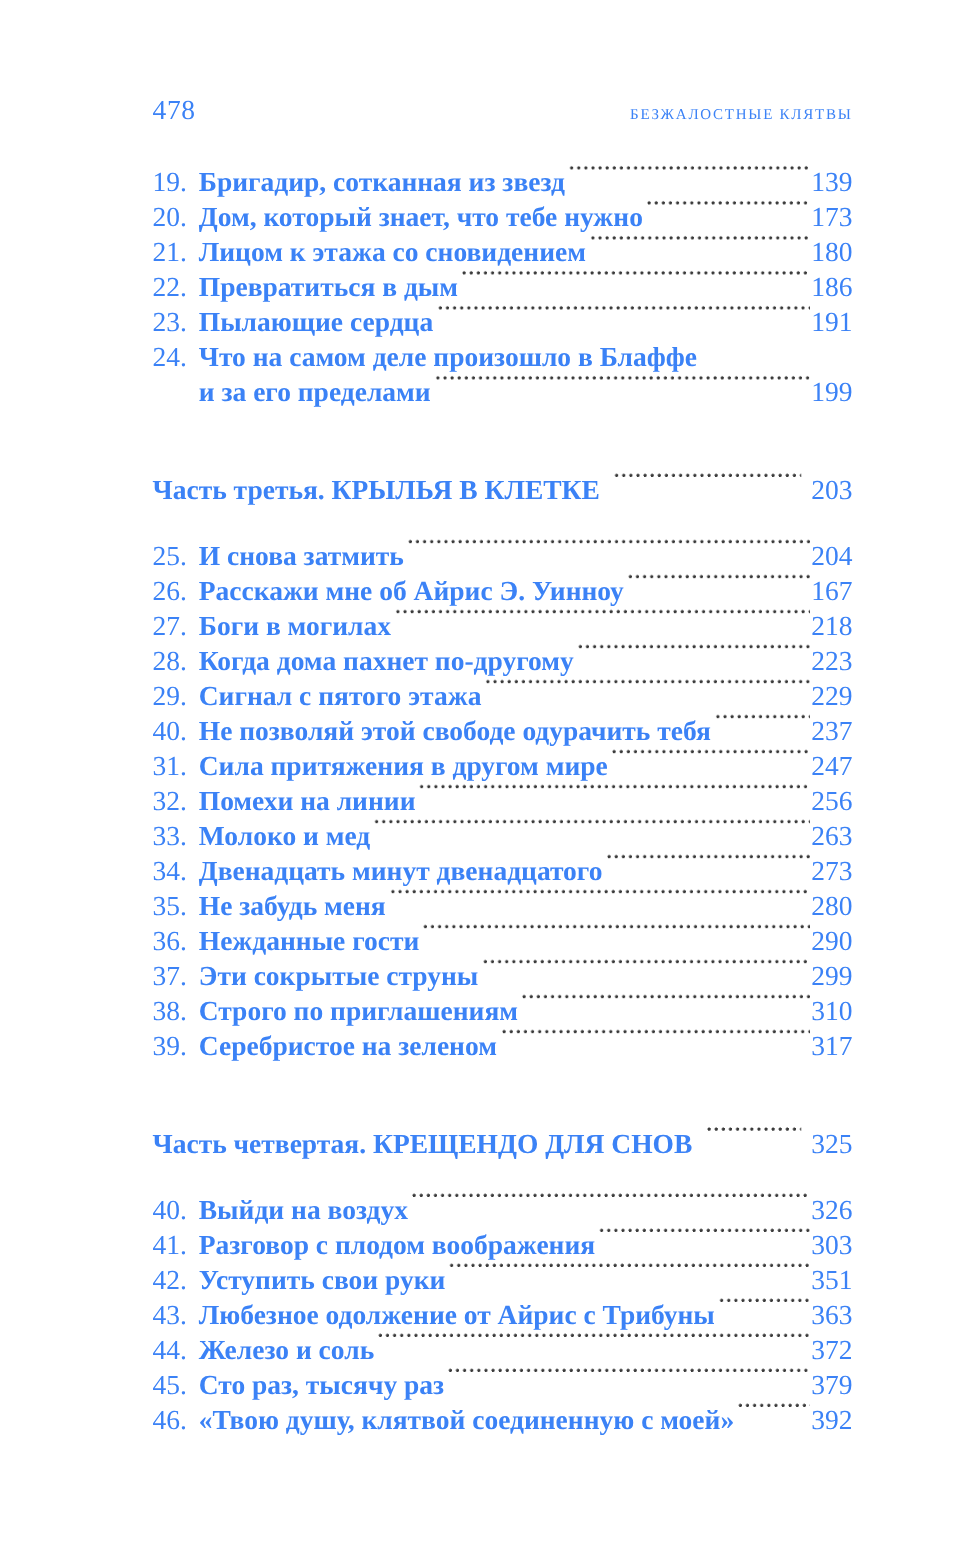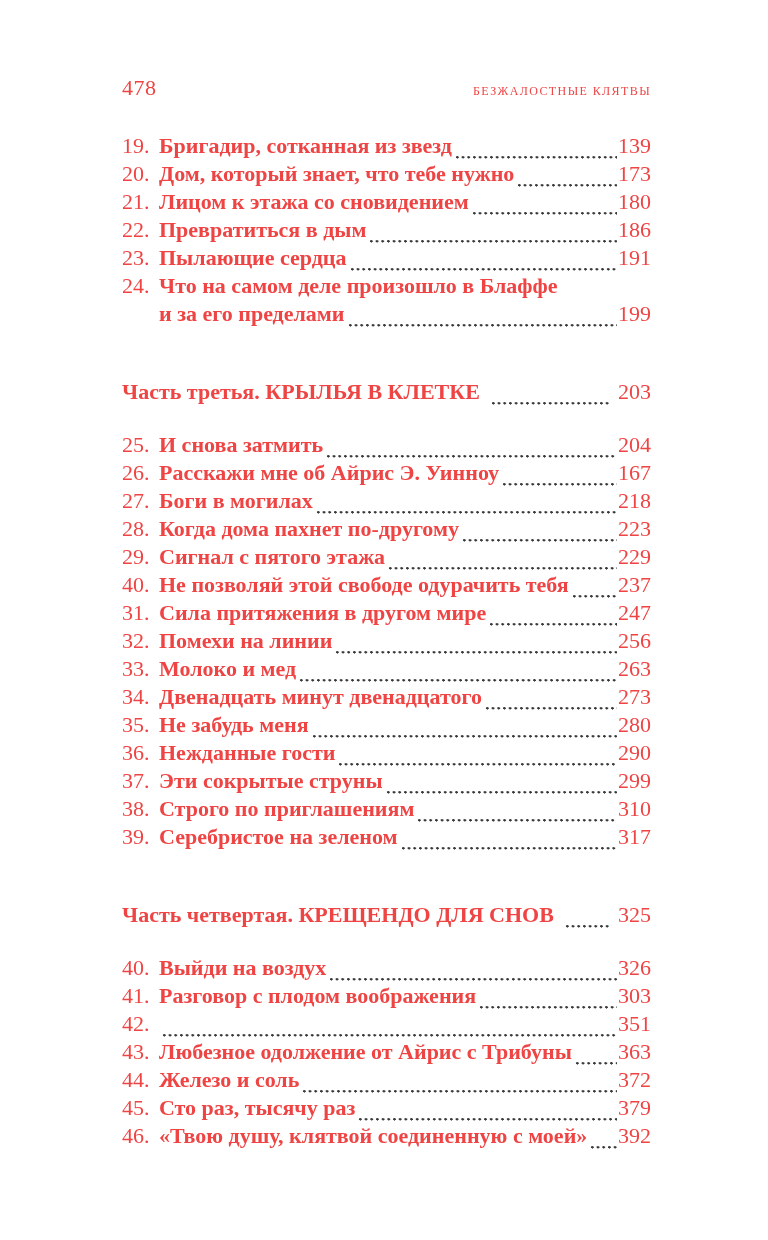--- a/index.html
+++ b/index.html
@@ -7,23 +7,23 @@
     padding: 0;
     background: #ffffff;
   }
   .page {
     position: relative;
     width: 768px;
     height: 1240px;
     margin: 0 auto;
     background: #ffffff;
     box-sizing: border-box;
-    padding: 78px 117px 0 122px;
+    padding: 78px 86px 0 122px;
     font-family: "Liberation Serif", "DejaVu Serif", serif;
-    color: #ef4444;
+    color: #3b82f6;
     overflow: hidden;
   }
   .page-header {
     display: flex;
     justify-content: space-between;
     align-items: baseline;
     line-height: 20px;
     margin-bottom: 31px;
   }
   .folio {
@@ -33,21 +33,21 @@
   .running-title {
     font-size: 12px;
     letter-spacing: 1.4px;
     font-weight: 400;
   }
   .toc {
     display: block;
   }
   .toc-row {
     display: flex;
-    align-items: flex-end;
+    align-items: flex-start;
     font-size: 22px;
     line-height: 28px;
     white-space: nowrap;
   }
   .num {
     flex: none;
     width: 37px;
   }
   .indent {
     flex: none;
@@ -235,20 +235,21 @@
         <span class="page-ref">326</span>
       </div>
       <div class="toc-row">
         <span class="num">41.</span>
         <span class="title">Разговор с плодом воображения</span>
         <span class="dots"></span>
         <span class="page-ref">303</span>
       </div>
       <div class="toc-row">
         <span class="num">42.</span>
+        <span class="title">Уступить свои руки</span>
         <span class="dots"></span>
         <span class="page-ref">351</span>
       </div>
       <div class="toc-row">
         <span class="num">43.</span>
         <span class="title">Любезное одолжение от Айрис с Трибуны</span>
         <span class="dots"></span>
         <span class="page-ref">363</span>
       </div>
       <div class="toc-row">

